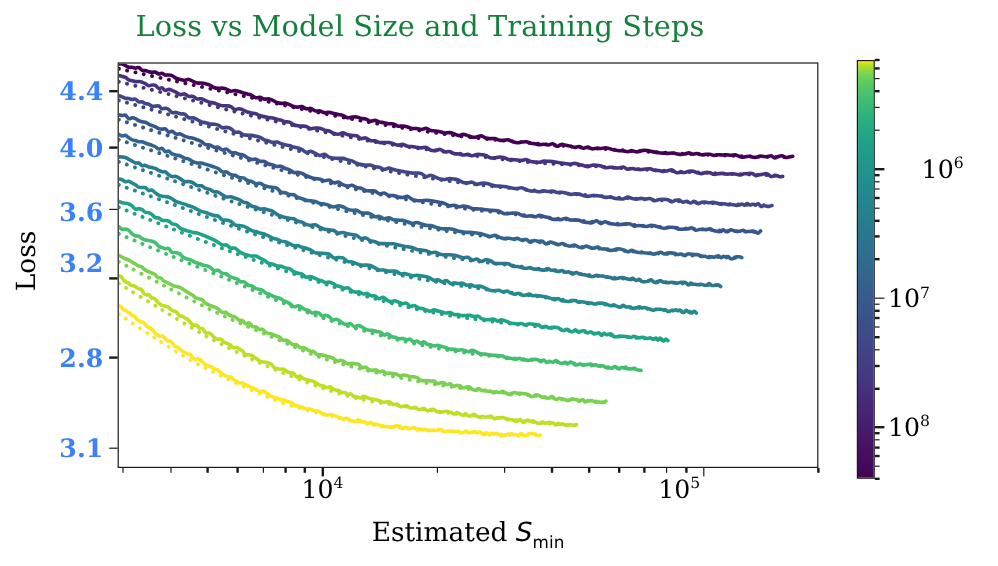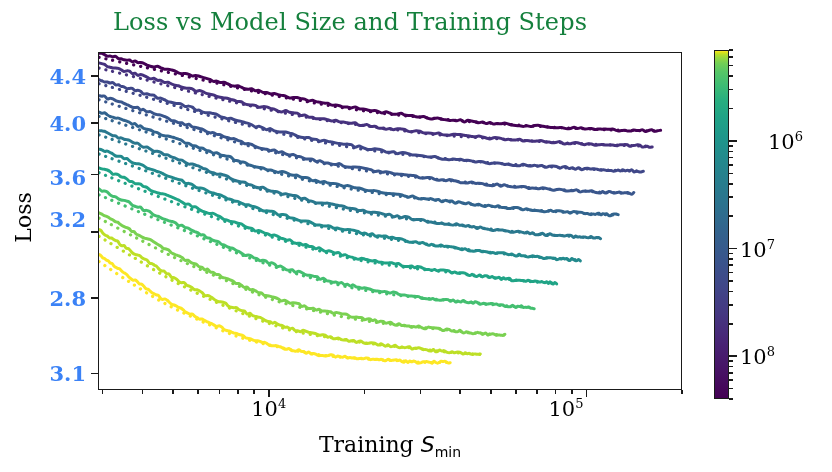--- a/index.html
+++ b/index.html
@@ -132,21 +132,21 @@
       <div class="xtick-mark minor" style="left: 536.383px;"></div>
       <div class="xtick-mark minor" style="left: 554.803px;"></div>
       <div class="xtick-mark minor" style="left: 571.051px;"></div>
       <div class="xtick-mark major" style="left: 585.585px;"></div>
       <div class="xtick-mark minor" style="left: 681.2px;"></div>
       <div class="xtick-label" style="left: 268.757px;">10<sup>4</sup></div>
       <div class="xtick-label" style="left: 554px; margin-left: 12px;">10<sup>5</sup></div>
     </div>
 
   <div id="xaxis-label">
-    <span>Training </span><span class="ital">S</span><span class="sub">min</span>
+    <span>Estimated </span><span class="ital">S</span><span class="sub">min</span>
   </div>
 
   <div id="cbar"></div>
   <div id="cbar-ticks">
       <div class="cbtick minor" style="top: 398.25px;"></div>
       <div class="cbtick minor" style="top: 387.821px;"></div>
       <div class="cbtick minor" style="top: 379.3px;"></div>
       <div class="cbtick minor" style="top: 372.095px;"></div>
       <div class="cbtick minor" style="top: 365.855px;"></div>
       <div class="cbtick minor" style="top: 360.35px;"></div>

